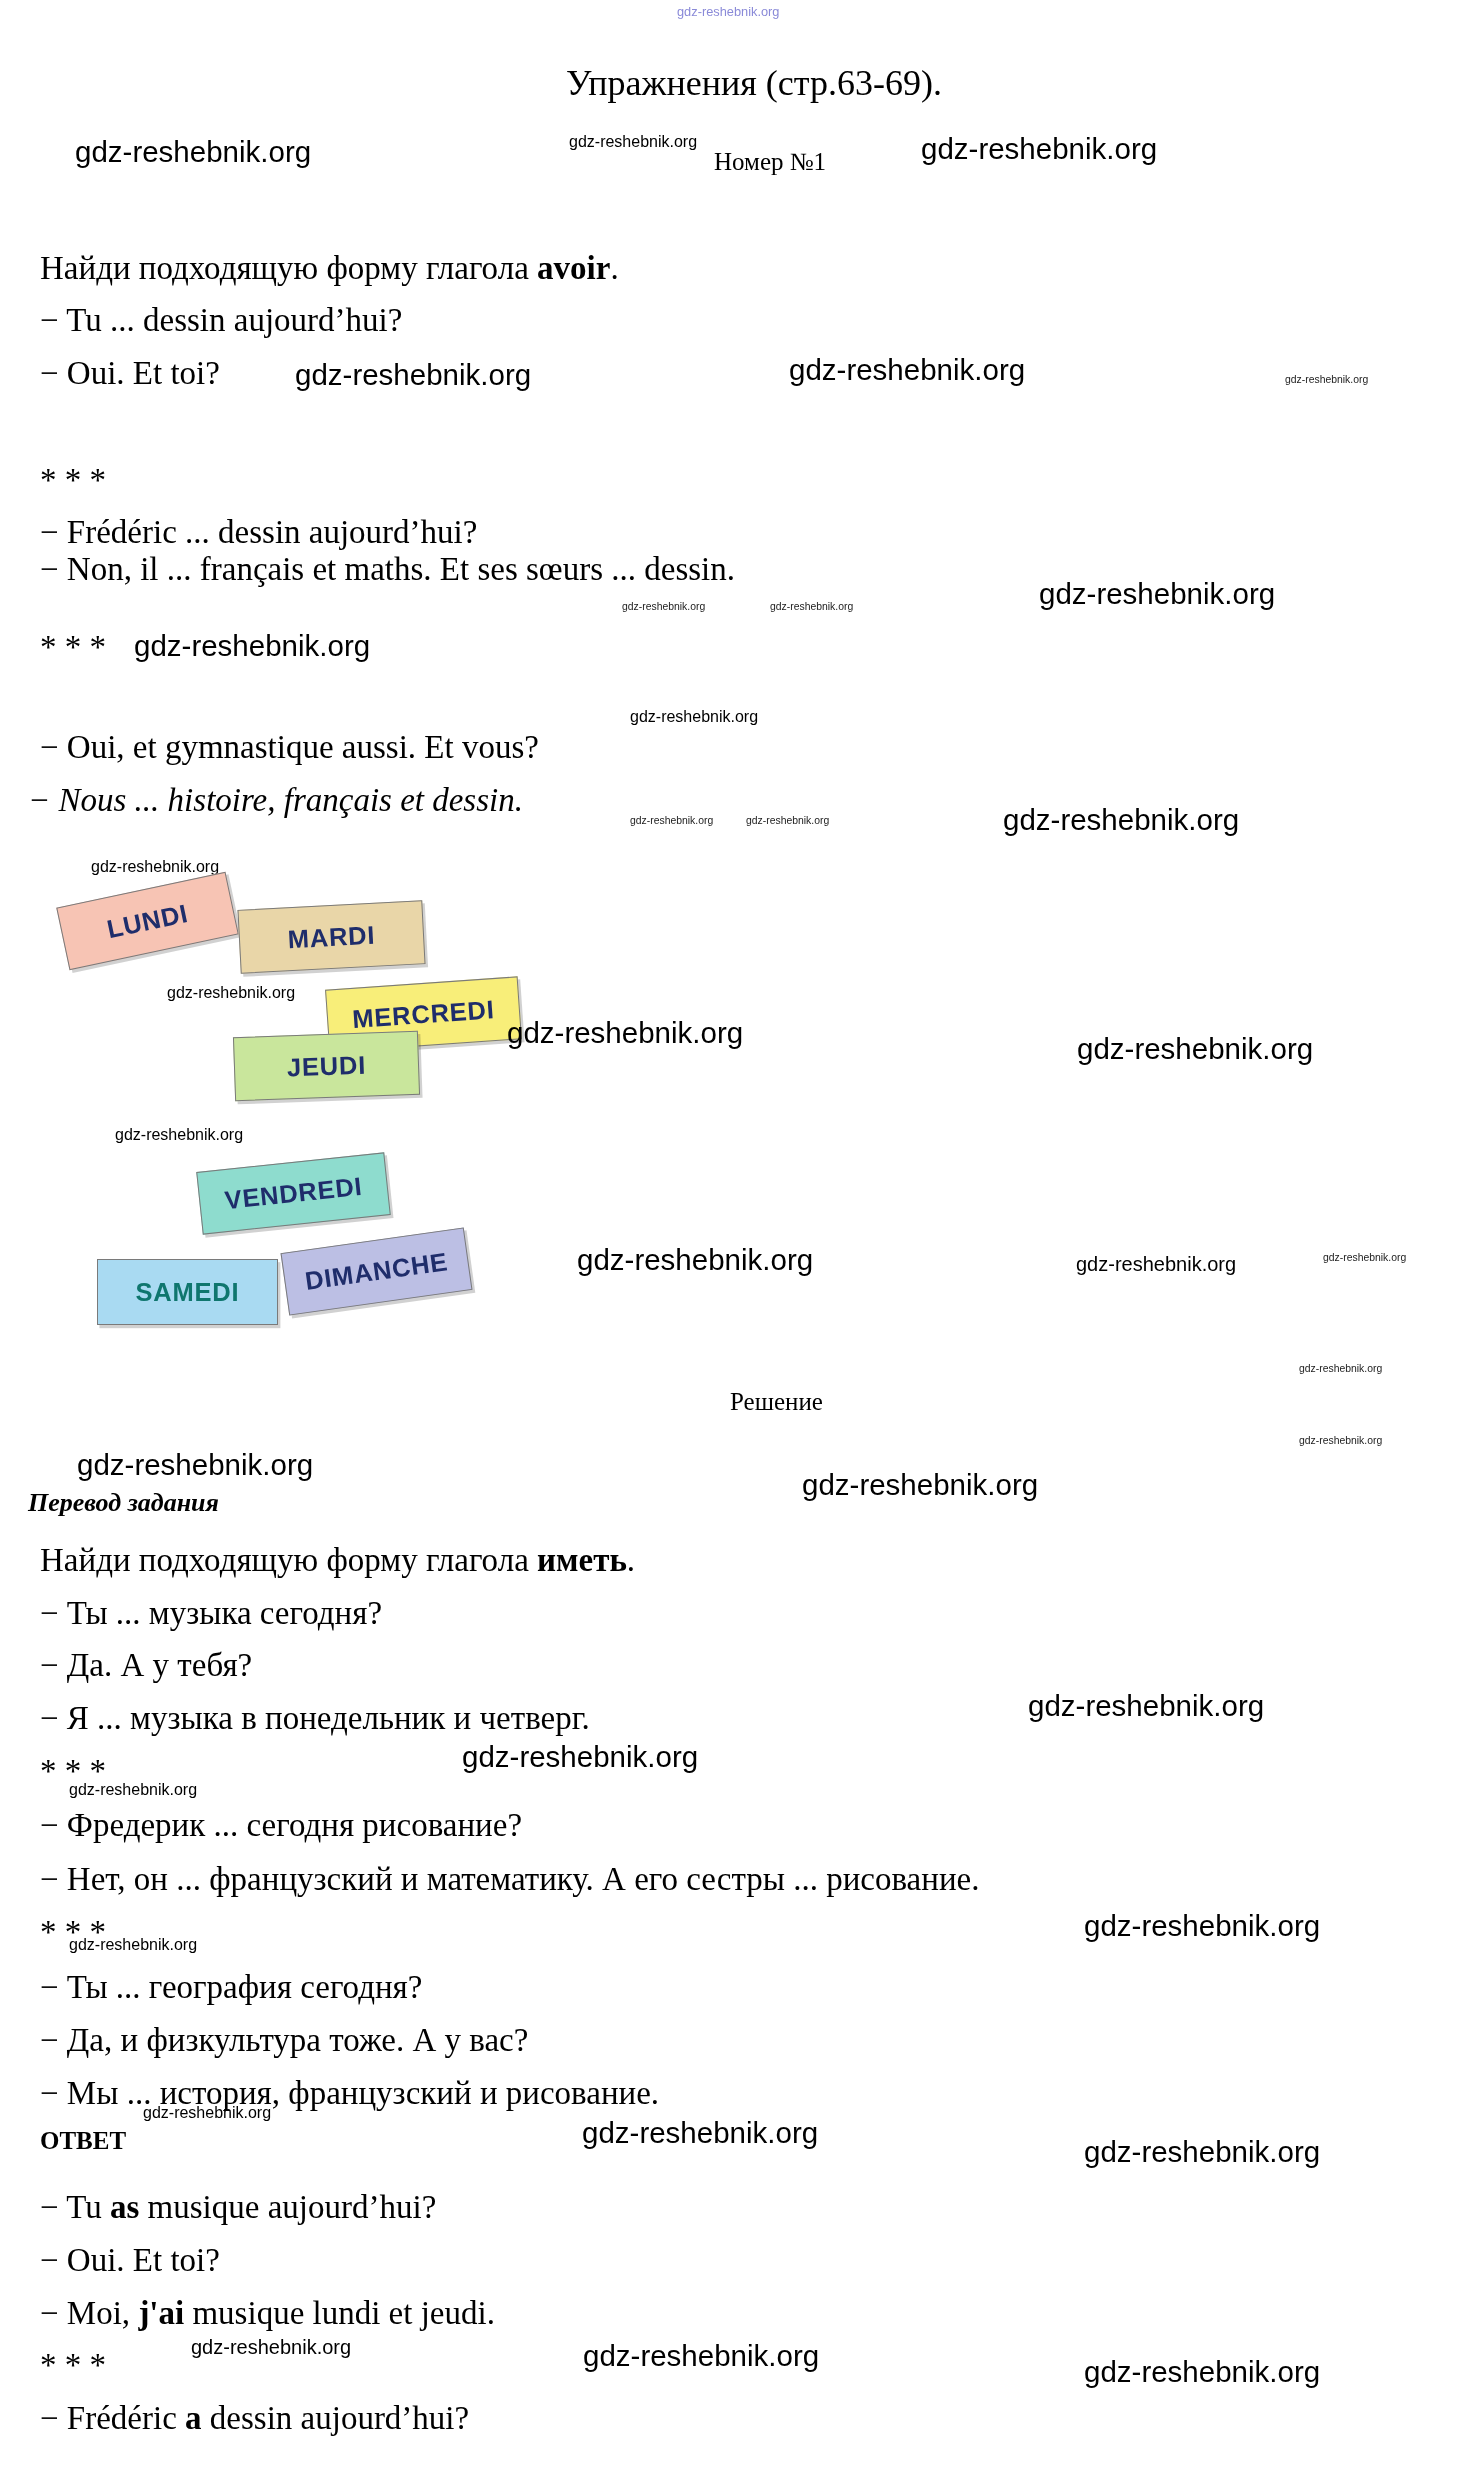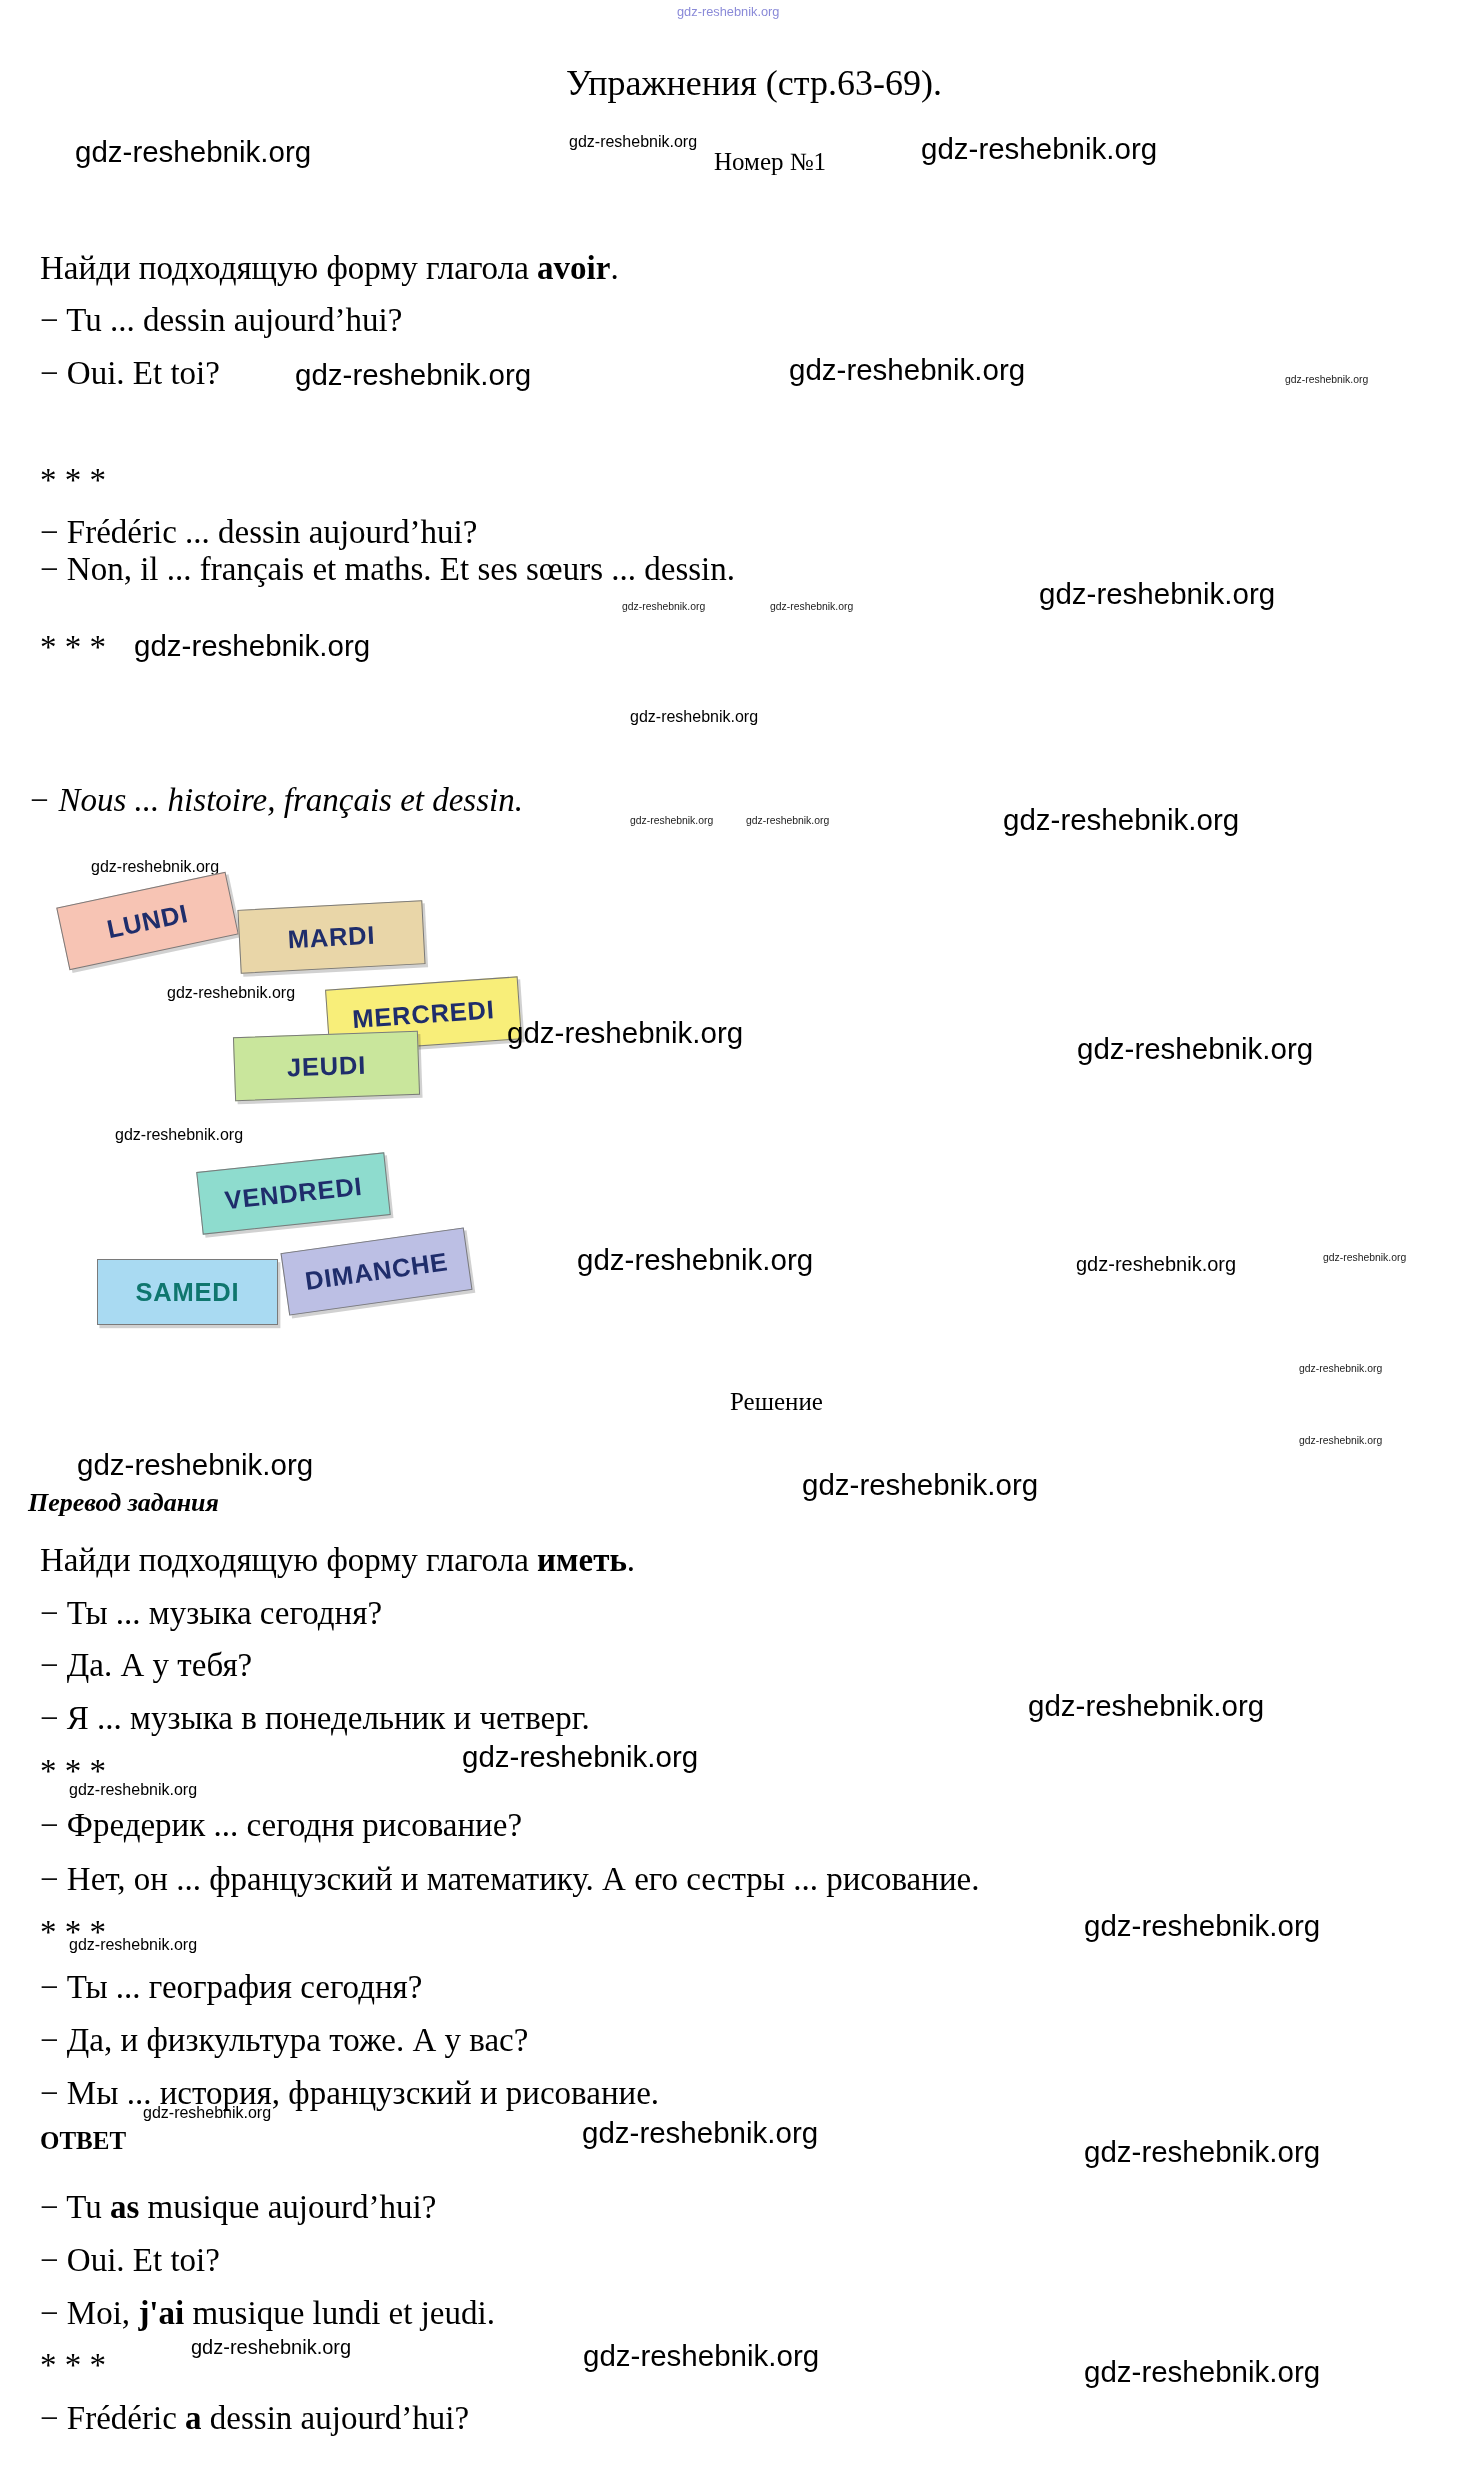--- a/index.html
+++ b/index.html
@@ -45,20 +45,21 @@
   <div class="wm wm-xs" style="left:1285px;top:375px;">gdz-reshebnik.org</div>
   <div class="t" style="left:40px;top:461px;">* * *</div>
   <div class="t" style="left:40px;top:513px;">− Frédéric ... dessin aujourd’hui?</div>
   <div class="t" style="left:40px;top:550px;">− Non, il ... français et maths. Et ses sœurs ... dessin.</div>
   <div class="wm wm-lg" style="left:1039px;top:579px;">gdz-reshebnik.org</div>
   <div class="wm wm-xs" style="left:622px;top:602px;">gdz-reshebnik.org</div>
   <div class="wm wm-xs" style="left:770px;top:602px;">gdz-reshebnik.org</div>
   <div class="t" style="left:40px;top:628px;">* * *</div>
   <div class="wm wm-lg" style="left:134px;top:631px;">gdz-reshebnik.org</div>
   <div class="wm wm-sm" style="left:630px;top:709px;">gdz-reshebnik.org</div>
+  <div class="t" style="left:40px;top:728px;">− Oui, et gymnastique aussi. Et vous?</div>
   <div class="t" style="left:28px;top:781px;font-style:italic;">− Nous ... histoire, français et dessin.</div>
   <div class="wm wm-xs" style="left:630px;top:816px;">gdz-reshebnik.org</div>
   <div class="wm wm-xs" style="left:746px;top:816px;">gdz-reshebnik.org</div>
   <div class="wm wm-lg" style="left:1003px;top:805px;">gdz-reshebnik.org</div>
 
   <div class="wm wm-sm" style="left:91px;top:859px;">gdz-reshebnik.org</div>
   <div class="card" style="left: 61px; top: 889px; width: 171px; height: 62px; transform: rotate(-12deg); background-color: rgb(247, 196, 180); color: rgb(31, 45, 107);">
       <span>LUNDI</span>
     </div>
   <div class="card" style="left: 239px; top: 905px; width: 183px; height: 62px; transform: rotate(-3deg); background-color: rgb(233, 214, 168); color: rgb(31, 45, 107);">

